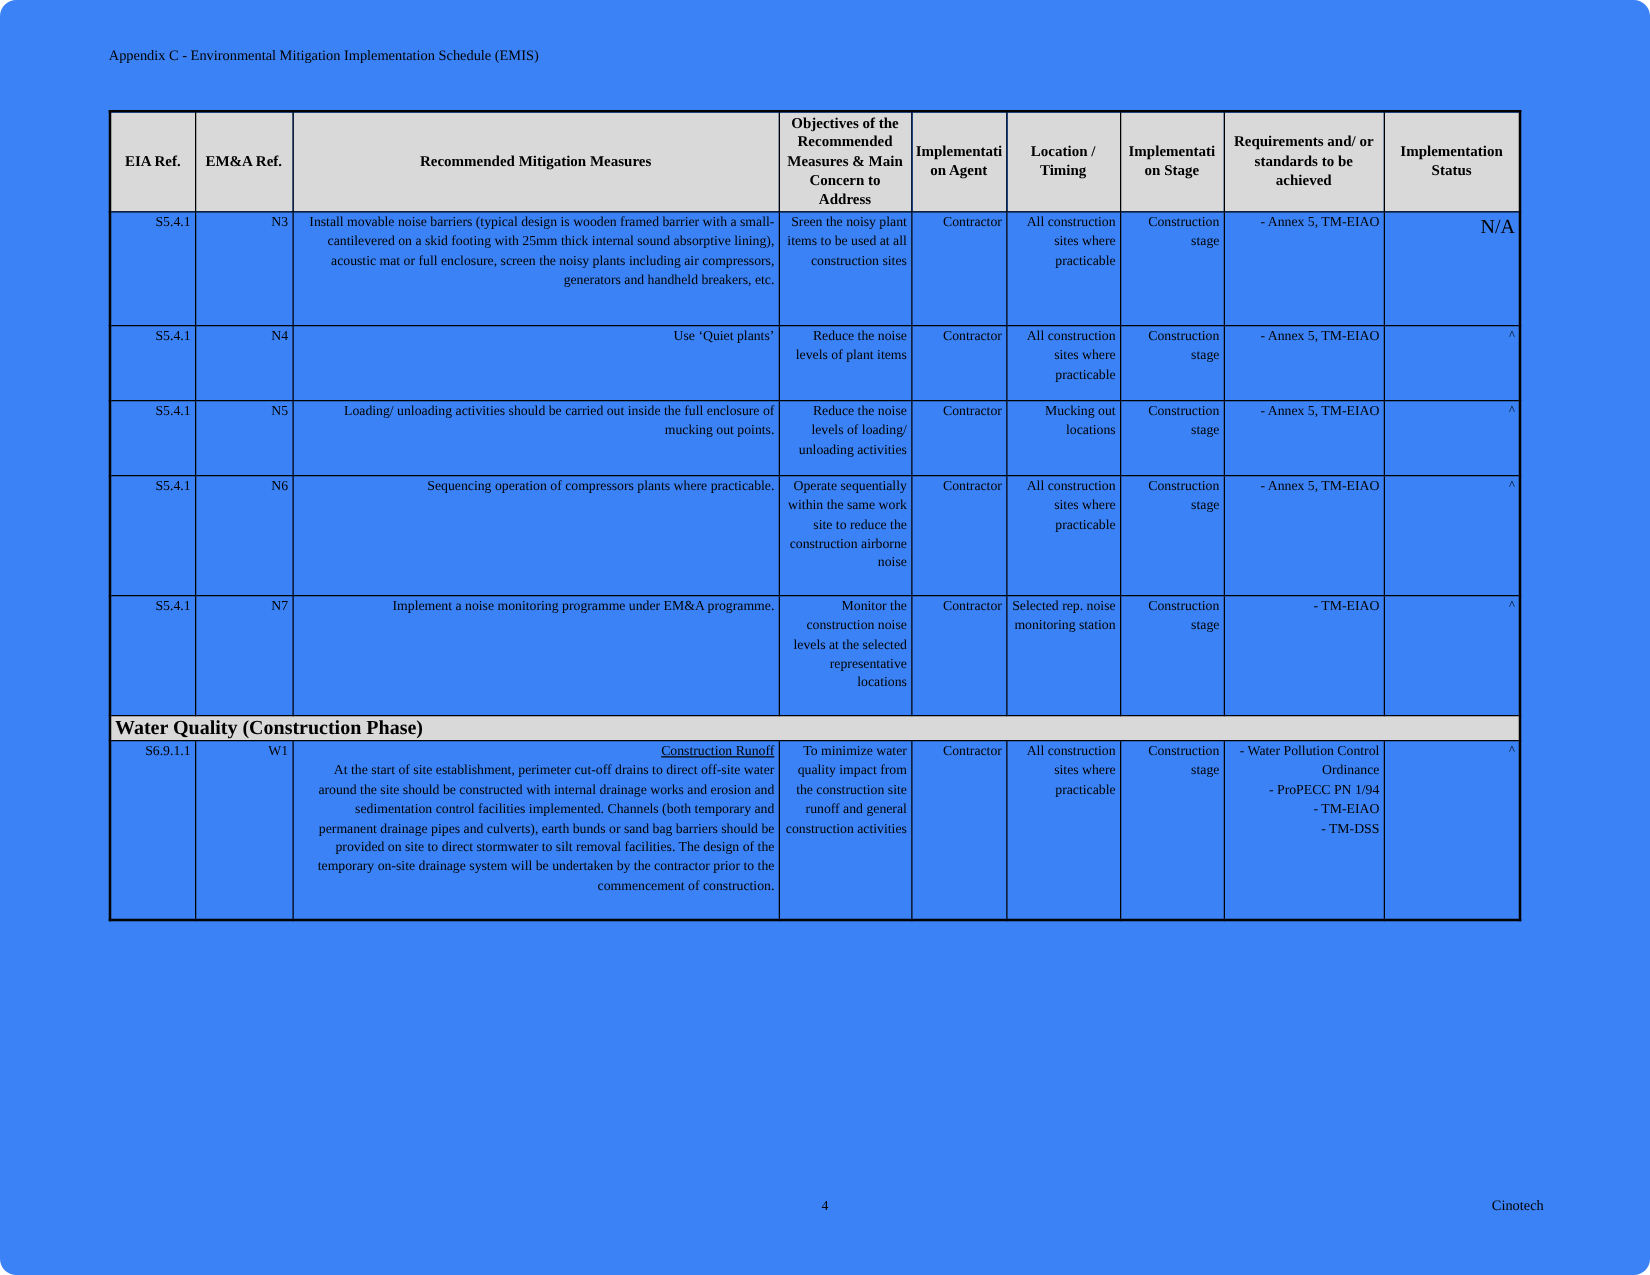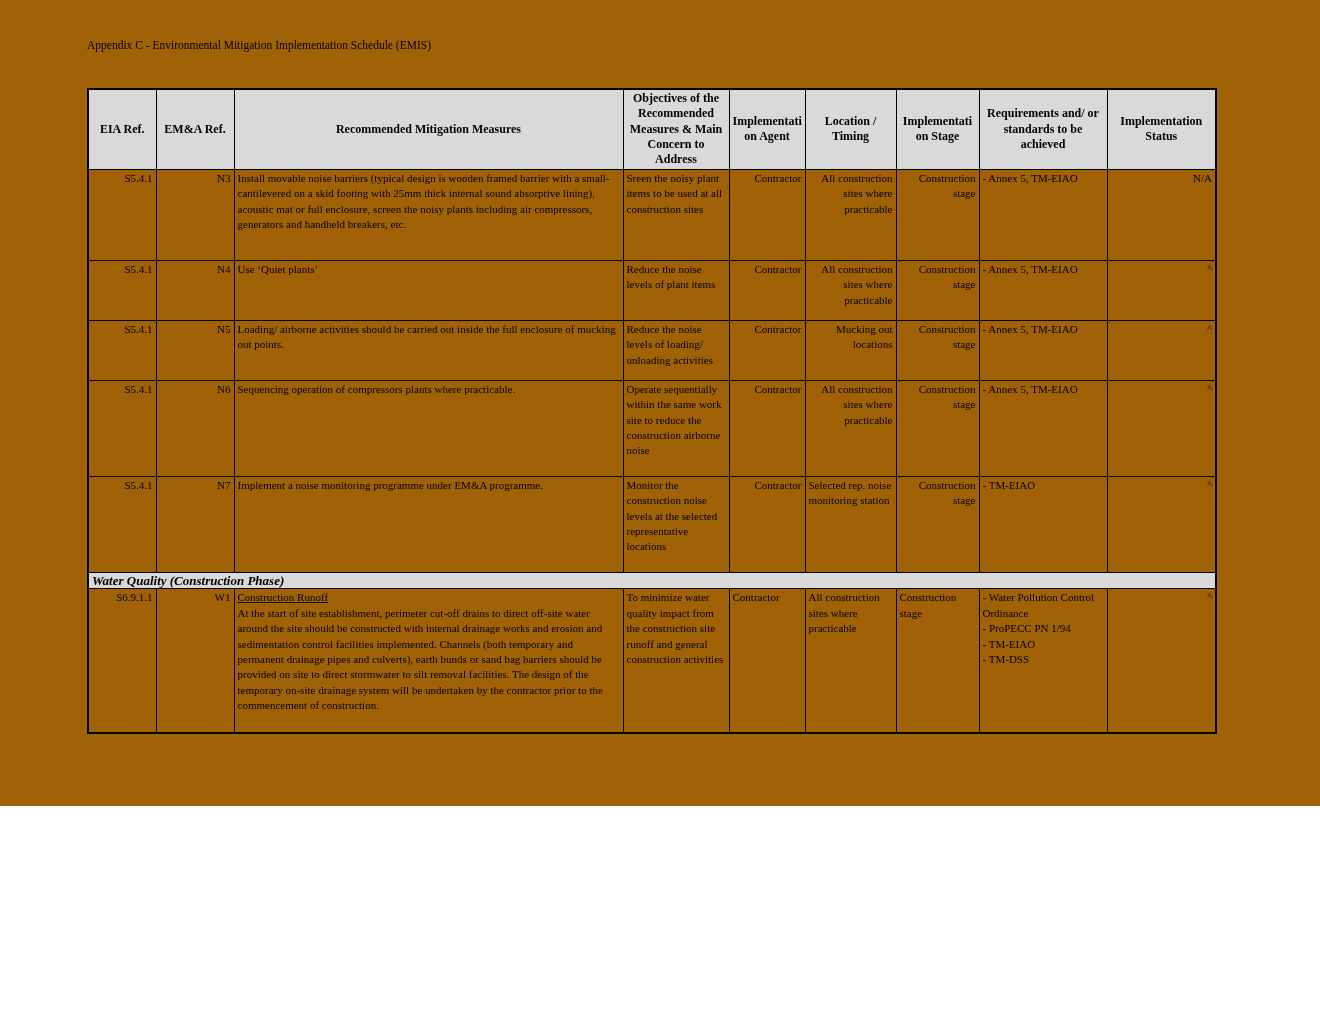--- a/index.html
+++ b/index.html
@@ -3,25 +3,26 @@
 <meta charset="utf-8">
 <style>
   html, body {
     margin: 0;
     padding: 0;
     background: #ffffff;
   }
   .page {
     position: relative;
     width: 1320px;
-    height: 806px;
-    background: #a16207;
+    height: 1020px;
+    background: #3b82f6;
     font-family: "Liberation Serif", "DejaVu Serif", serif;
     color: #000000;
     overflow: hidden;
+    border-radius: 13px;
   }
   .appendix-title {
     position: absolute;
     left: 87px;
     top: 39px;
     font-size: 11.5px;
     white-space: nowrap;
   }
   .emis-table {
     position: absolute;
@@ -42,33 +43,32 @@
   }
   .emis-table th {
     background: #d9d9d9;
     font-weight: bold;
     font-size: 12px;
     line-height: 1.28;
     vertical-align: middle;
     white-space: pre-line;
   }
   .c { text-align: right; }
-  .l { text-align: left; }
+  .l { text-align: right; }
   .prelines { white-space: pre-line; }
   .section-row td {
     background: #d9d9d9;
     font-weight: bold;
-    font-size: 13px;
+    font-size: 16px;
     padding: 0 3px;
     line-height: 1.2;
-    font-style: italic;
   }
   .measure-title { text-decoration: underline; margin-top: 29px; }
   .status-cell { font-size: 10px; }
-  .status-na { font-size: 11px; }
+  .status-na { font-size: 16px; }
   .footer-page {
     position: absolute;
     left: 0;
     top: 959px;
     width: 1320px;
     text-align: center;
     font-size: 11px;
   }
   .footer-company {
     position: absolute;
@@ -140,21 +140,21 @@
         <td class="c">Contractor</td>
         <td class="c">All construction sites where practicable</td>
         <td class="c">Construction stage</td>
         <td class="l">- Annex 5, TM-EIAO</td>
         <td class="c status-cell">^</td>
       </tr>
 
       <tr style="height:60px">
         <td class="c">S5.4.1</td>
         <td class="c">N5</td>
-        <td class="l">Loading/ airborne activities should be carried out inside the full enclosure of mucking out points.</td>
+        <td class="l">Loading/ unloading activities should be carried out inside the full enclosure of mucking out points.</td>
         <td class="l">Reduce the noise levels of loading/ unloading activities</td>
         <td class="c">Contractor</td>
         <td class="c">Mucking out locations</td>
         <td class="c">Construction stage</td>
         <td class="l">- Annex 5, TM-EIAO</td>
         <td class="c status-cell">^</td>
       </tr>
 
       <tr style="height:96px">
         <td class="c">S5.4.1</td>

